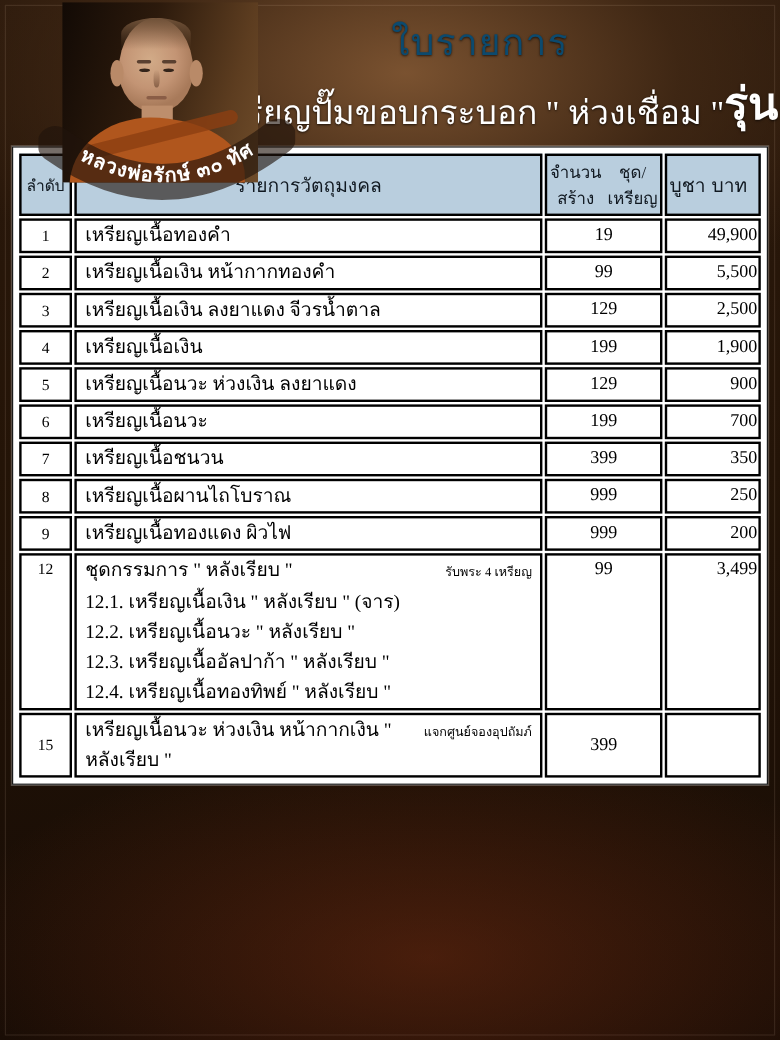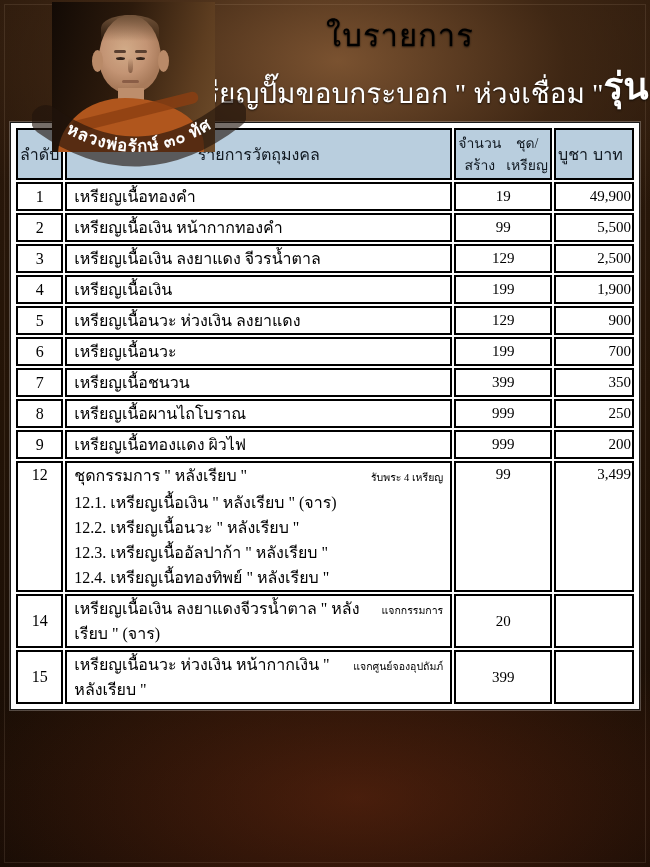--- a/index.html
+++ b/index.html
@@ -9,21 +9,21 @@
     background:
       radial-gradient(90% 30% at 55% 92%, rgba(145,55,22,0.40) 0%, rgba(0,0,0,0) 70%),
       radial-gradient(78% 34% at 52% 7%, #7a5230 0%, rgba(66,41,21,0.85) 45%, rgba(0,0,0,0) 78%),
       linear-gradient(180deg, #2b190c 0%, #241407 45%, #170c05 100%);
   }
   .frame{position:absolute;inset:4px;border:1px solid rgba(255,230,195,0.10);pointer-events:none;}
 
   
   .header{position:relative;height:120px;}
   .title1{position:absolute;left:170px;right:20px;top:10px;text-align:center;
-          color:#000000;font-size:31px;letter-spacing:1px;text-shadow:0 1px 2px rgba(0,0,0,.7);}
+          color:#0c4a6e;font-size:31px;letter-spacing:1px;text-shadow:0 1px 2px rgba(0,0,0,.7);}
   .title-row{position:absolute;left:176px;right:12px;top:56px;display:flex;
              align-items:flex-end;justify-content:space-between;color:#fff;
              text-shadow:0 1px 2px rgba(0,0,0,.7);}
   .title2{font-size:28px;white-space:nowrap;}
   .edition{font-size:37px;font-weight:bold;white-space:nowrap;}
 
   
   .photo{position:absolute;left:52px;top:2px;width:163px;height:150px;z-index:3;overflow:hidden;
          background:linear-gradient(105deg,#120a05 0%,#2c1a0c 40%,#5d3d20 80%,#6e4c2a 100%);}
   .head{position:absolute;left:47px;top:13px;width:62px;height:78px;
@@ -48,21 +48,21 @@
   .badge{position:absolute;left:32px;top:90px;width:214px;height:90px;z-index:4;}
 
   
   .table-outer{margin:2px 10px 0;background:#fff;padding:3px;border:1px solid #1a1a1a;
                box-shadow:0 0 0 1px rgba(255,255,255,0.25);position:relative;z-index:2;}
   table{width:100%;border-collapse:separate;border-spacing:2px;}
   th,td{border:2px solid #000;}
   th{background:#b9cede;font-weight:normal;font-size:16px;color:#101820;height:44px;padding:2px;}
   th .two-line{display:flex;gap:5px;font-size:14px;}
   td{background:#fff;color:#000;}
-  .c-no{width:36px;text-align:center;font-size:16px;height:22px;}
+  .c-no{width:36px;text-align:center;font-size:13px;height:22px;}
   .c-qty{width:74px;text-align:center;font-size:15px;}
   .c-price{width:72px;text-align:right;font-size:15px;}
   .c-item{padding:0 7px;font-size:16px;line-height:25px;}
   .vtop{vertical-align:top;padding-top:3px;}
   .item-head{display:flex;justify-content:space-between;align-items:baseline;line-height:25px;}
   .note{font-size:10.5px;white-space:nowrap;margin-left:6px;}
   .sub{line-height:25px;}
 </style>
 </head>
 <body>
@@ -188,31 +188,20 @@
       <div class="sub">12.2. เหรียญเนื้อนวะ " หลังเรียบ "</div>
       <div class="sub">12.3. เหรียญเนื้ออัลปาก้า " หลังเรียบ "</div>
       <div class="sub">12.4. เหรียญเนื้อทองทิพย์ " หลังเรียบ "</div>
     </td>
     <td class="c-qty vtop">99</td>
     <td class="c-price vtop">3,499</td>
   </tr>
 
 
   <tr>
-    <td class="c-no">14</td>
-    <td class="c-item">
-      <div class="item-head">
-        <span>เหรียญเนื้อเงิน ลงยาแดงจีวรน้ำตาล " หลังเรียบ "  (จาร)</span>
-        <span class="note">แจกกรรมการ</span>
-      </div>
-    </td>
-    <td class="c-qty">20</td>
-    <td class="c-price"></td>
-  </tr>
-  <tr>
     <td class="c-no">15</td>
     <td class="c-item">
       <div class="item-head">
         <span>เหรียญเนื้อนวะ ห่วงเงิน หน้ากากเงิน " หลังเรียบ "</span>
         <span class="note">แจกศูนย์จองอุปถัมภ์</span>
       </div>
     </td>
     <td class="c-qty">399</td>
     <td class="c-price"></td>
   </tr>

